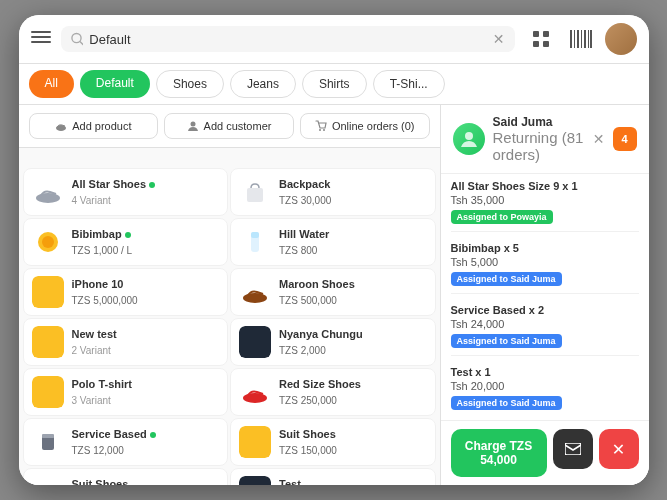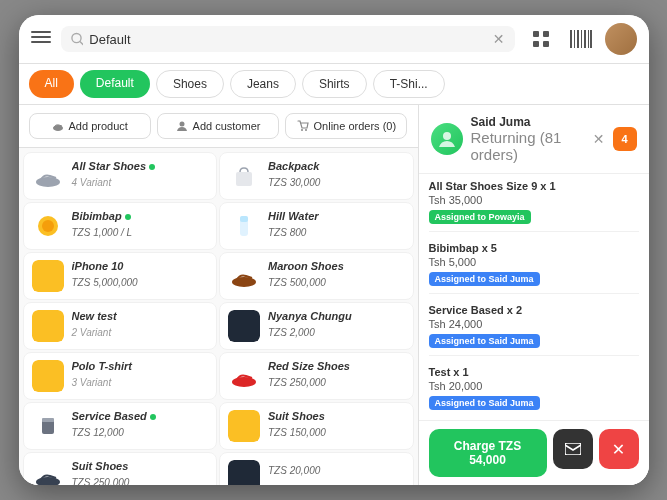--- a/index.html
+++ b/index.html
@@ -115,20 +115,21 @@
       overflow: hidden;
     }
     
     .left-panel {
       flex: 1;
       display: flex;
       flex-direction: column;
       background: #f9f9f9;
       border-right: 1px solid #e0e0e0;
       overflow: hidden;
+      gap: 16px;
     }
     .action-bar {
       display: flex;
       gap: 6px;
       padding: 8px 10px;
       background: #fff;
       border-bottom: 1px solid #e0e0e0;
       flex-shrink: 0;
     }
     .action-btn {
@@ -148,28 +149,27 @@
     .products-grid {
       display: grid;
       grid-template-columns: 1fr 1fr;
       overflow-y: auto;
       flex: 1;
       padding: 4px;
       gap: 2px;
     }
     .product-item {
       display: flex;
-      align-items: flex-start;
+      align-items: flex-end;
       gap: 8px;
       padding: 7px 8px;
       background: #fff;
       border-radius: 8px;
       cursor: pointer;
       border: 1px solid #f0f0f0;
-      font-style: italic;
     }
     .product-thumb {
       width: 32px;
       height: 32px;
       border-radius: 6px;
       flex-shrink: 0;
       display: flex;
       align-items: center;
       justify-content: center;
       font-size: 16px;
@@ -189,21 +189,21 @@
       font-size: 10px;
       color: #666;
       margin-top: 1px;
     }
     .product-variant {
       font-size: 10px;
       color: #999;
     }
     
     .right-panel {
-      width: 230px;
+      width: 208px;
       display: flex;
       flex-direction: column;
       background: #fff;
       flex-shrink: 0;
     }
     .customer-header {
       display: flex;
       align-items: center;
       padding: 10px 12px;
       border-bottom: 1px solid #eee;
@@ -523,20 +523,21 @@
     <div class="product-info">
       <div class="product-name">Suit Shoes</div>
       <span class="product-price">TZS 250,000</span>
     </div>
   </div>
           <div class="product-item">
     <div class="product-thumb">
               <div style="width:32px;height:32px;background:#1f2937;border-radius:6px;"></div>
             </div>
     <div class="product-info">
+      <div class="product-name">Test</div>
       <span class="product-price">TZS 20,000</span>
     </div>
   </div>
         </div>
     </div>
 
     <div class="right-panel">
 
       <div class="customer-header">
         <div class="customer-avatar">

